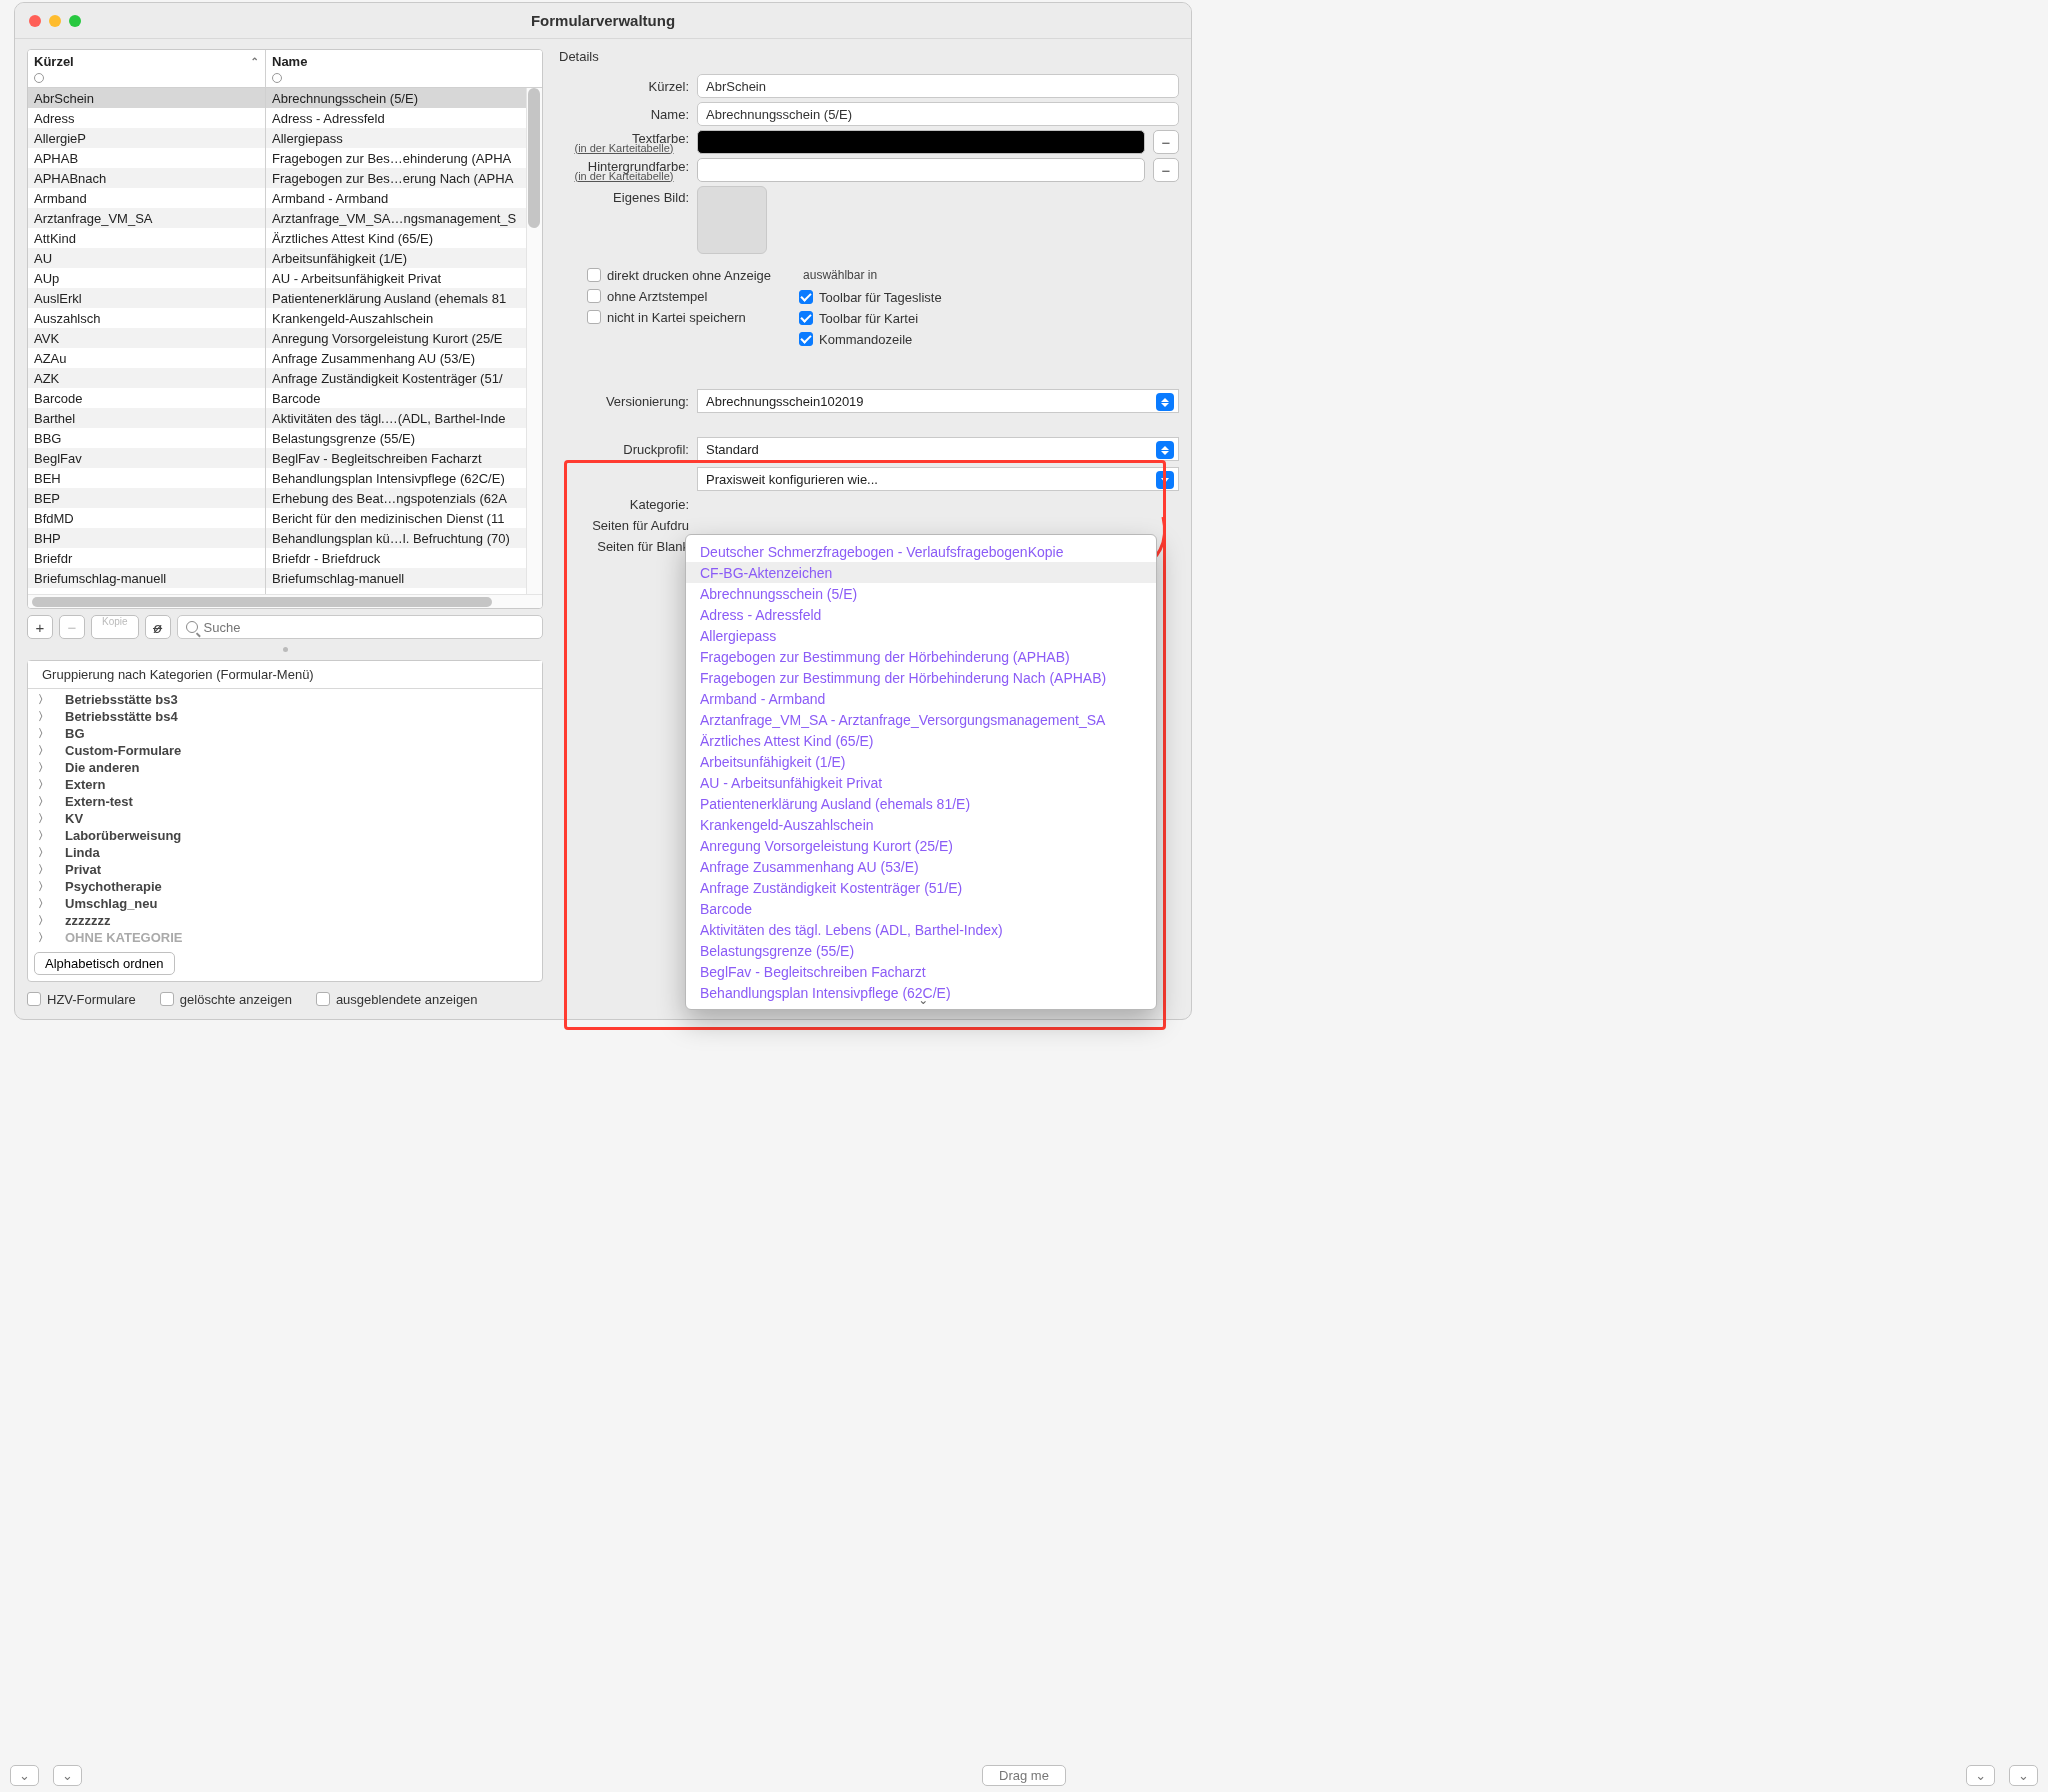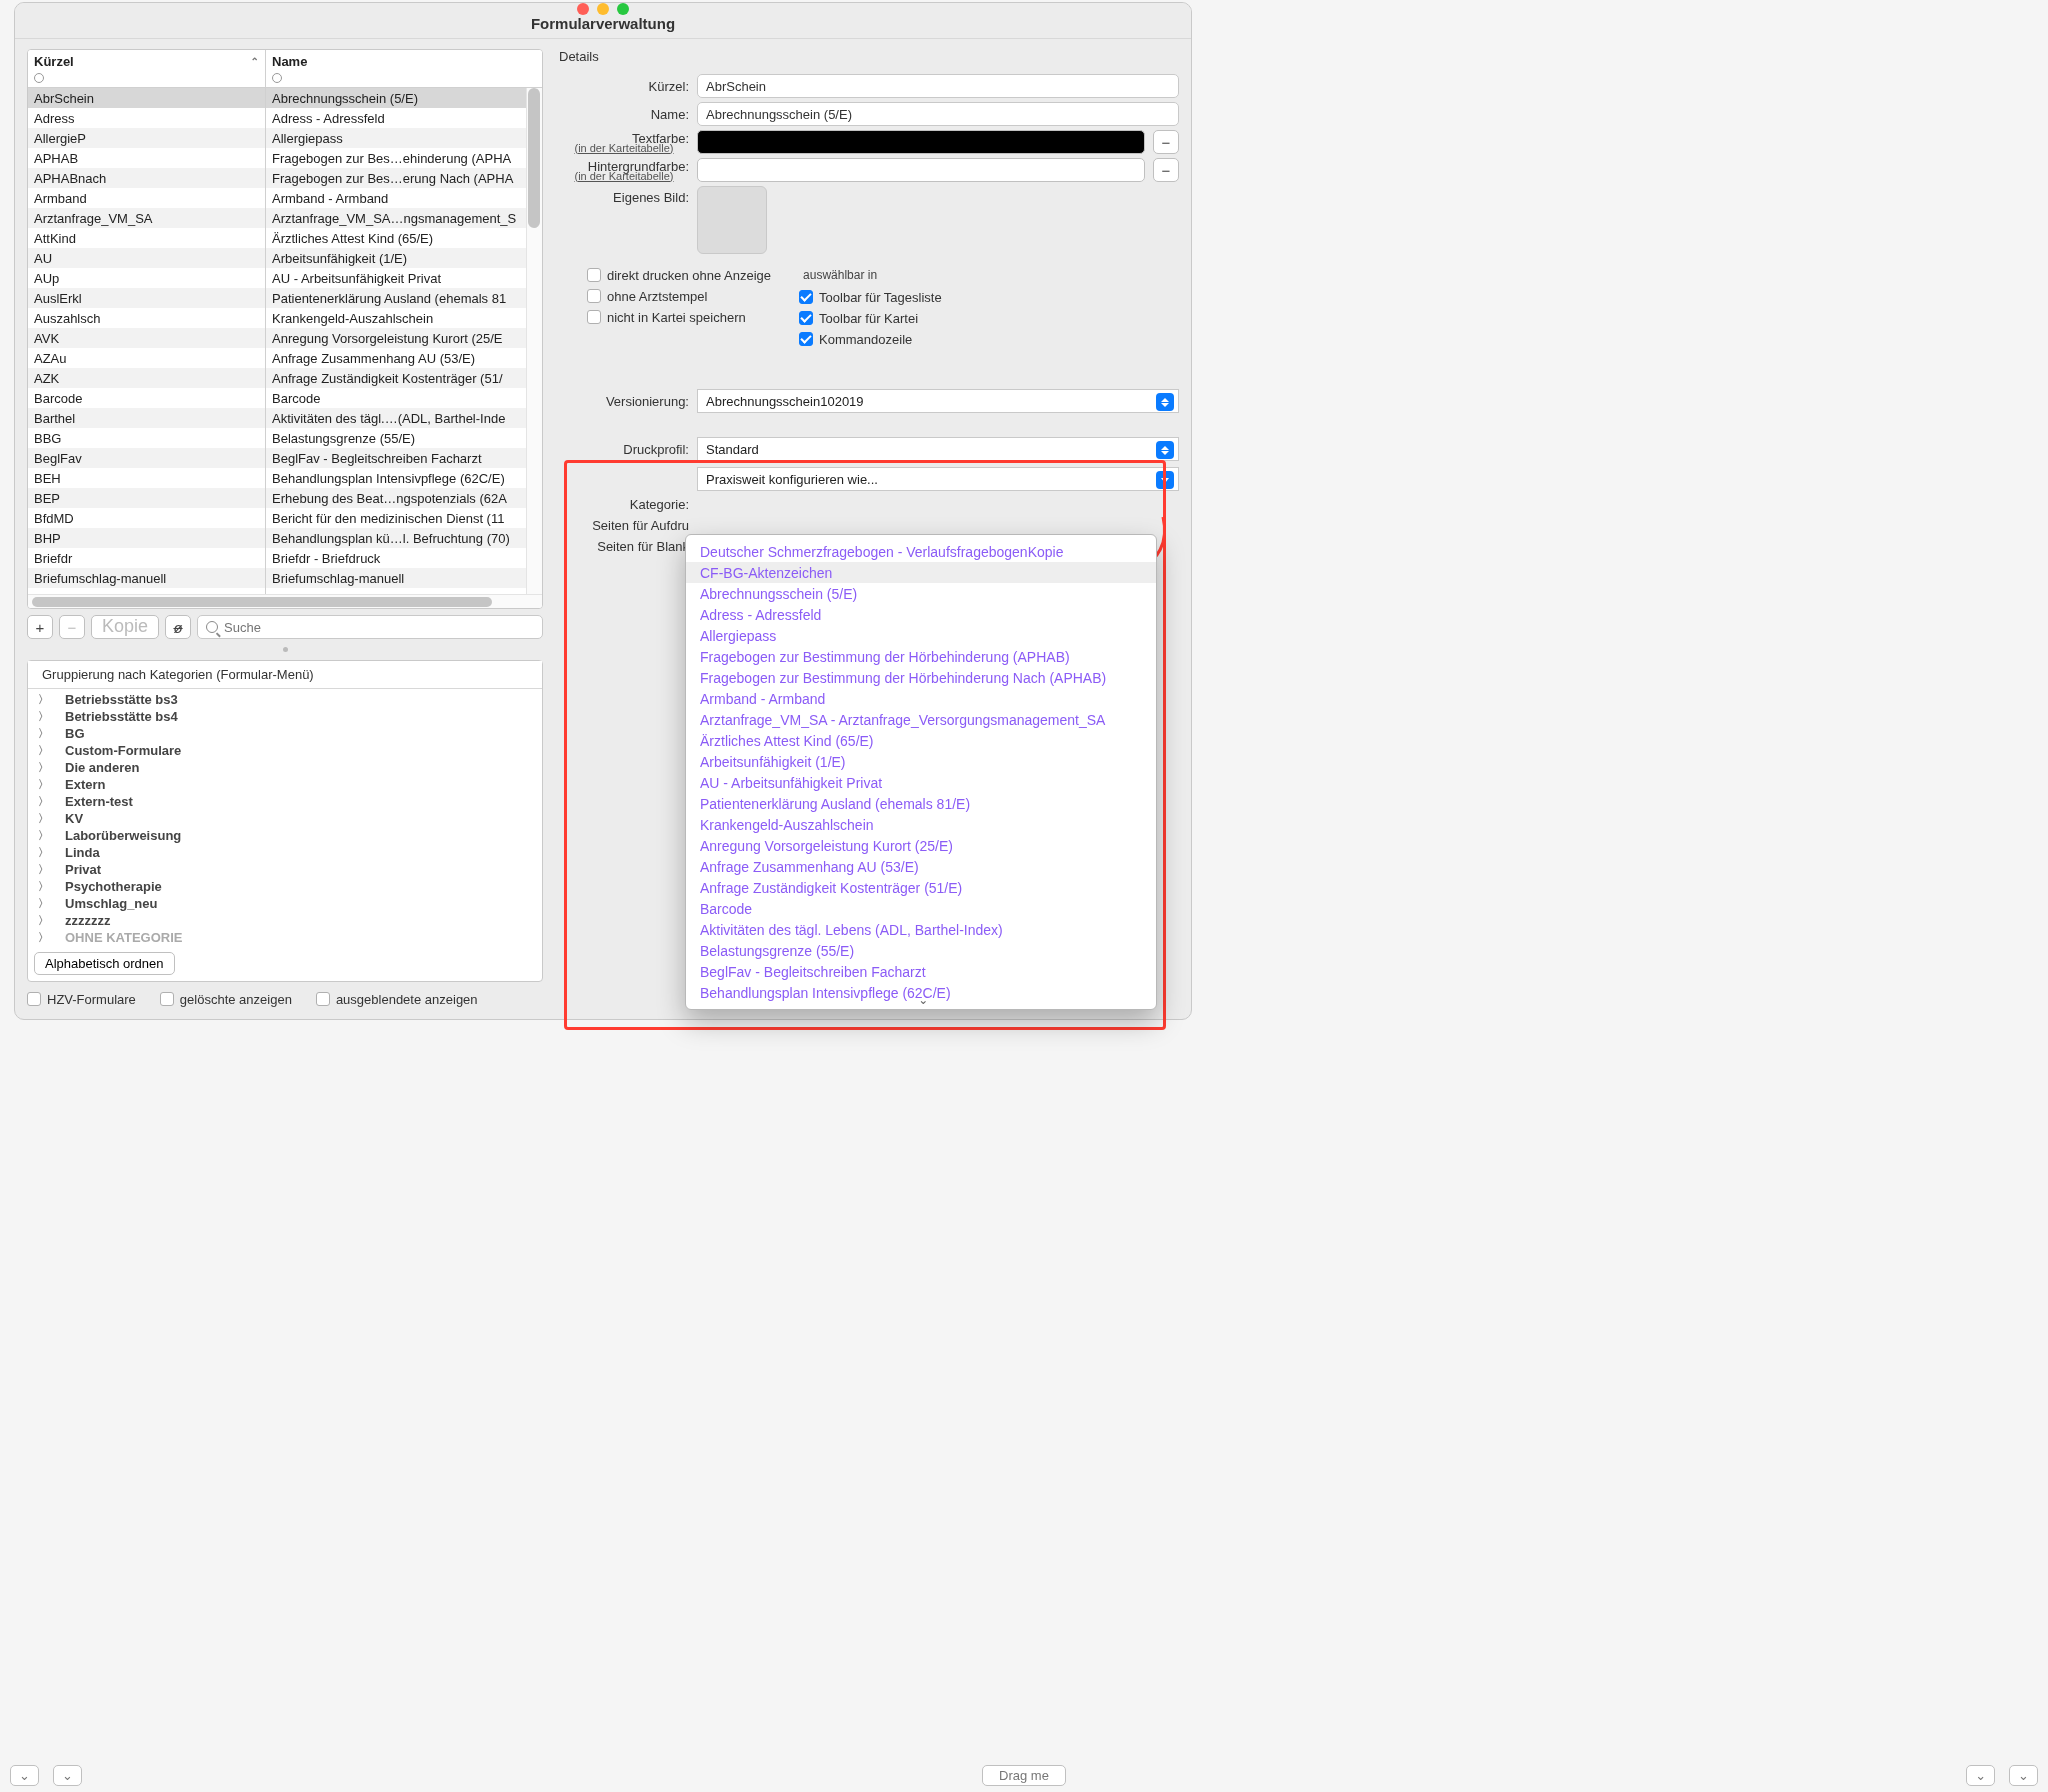--- a/index.html
+++ b/index.html
@@ -22,21 +22,20 @@
     left: 14px;
     overflow: hidden;
   }
   .titlebar {
     height: 36px;
     display: flex;
     align-items: center;
     padding: 0 14px;
     background: #ececec;
     border-bottom: 1px solid #d8d8d8;
-    flex-direction: column;
   }
   .traffic { display:flex; gap:8px; }
   .traffic span { width:12px; height:12px; border-radius:50%; display:inline-block;}
   .tr-close { background:#ff5f57; } .tr-min{background:#febc2e;} .tr-max{background:#28c840;}
   .title { flex:1; text-align:center; font-weight:600; color:#333; font-size:15px; }
 
   .content { display:flex; gap:16px; padding:10px 12px 12px 12px; }
   .left { width: 516px; display:flex; flex-direction:column; }
   .right { flex:1; }
 
@@ -53,21 +52,21 @@
   .row.sel { background:#d7d7d7; }
   .scroll-gutter{ position:absolute; right:0; top:0; width:16px; height:100%; background:#fafafa; border-left:1px solid #e4e4e4;}
   .scroll-thumb{ position:absolute; right:2px; top:0; width:12px; height:140px; background:#c5c5c5; border-radius:6px;}
   .tbody-inner{ padding-right:16px;}
   .hscroll{ height:14px; background:#fafafa; border-top:1px solid #e4e4e4; position:relative;}
   .hscroll-thumb{position:absolute; left:4px; top:2px; height:10px; width:460px; background:#c5c5c5; border-radius:5px;}
 
   .toolbar { display:flex; align-items:center; gap:6px; padding-top:6px;}
   .btn-sq{ width:26px; height:24px; border:1px solid #c0c0c0; border-radius:5px; background:#fff; display:flex; align-items:center; justify-content:center; font-size:15px; color:#444;}
   .btn-sq.disabled{ color:#bbb;}
-  .btn-txt{ height:24px; padding:0 10px; border:1px solid #c0c0c0; border-radius:5px; background:#fff; color:#bbb; font-size:18px;}
+  .btn-txt{ height:24px; padding:0 10px; border:1px solid #c0c0c0; border-radius:5px; background:#fff; color:#bbb; font-size:10px;}
   .search{ flex:1; height:24px; border:1px solid #c9c9c9; border-radius:5px; background:#fff; display:flex; align-items:center; padding:0 8px; gap:6px; color:#8a8a8a;}
   .search input{ border:none; outline:none; flex:1; font-size:13px; color:#444;}
   .mag{ width:12px; height:12px; border:1.5px solid #8a8a8a; border-radius:50%; position:relative;}
   .mag:after{content:""; position:absolute; width:5px; height:1.5px; background:#8a8a8a; transform:rotate(45deg); bottom:-3px; right:-4px;}
 
   .dot{ width:5px;height:5px;background:#bbb;border-radius:50%; margin:8px auto;}
 
   .group-box{ border:1px solid #c9c9c9; border-radius:4px; background:#fff;}
   .group-head{ padding:6px 14px; font-size:13px; color:#333; border-bottom:1px solid #d8d8d8; background:#fff; font-weight:500;}
   .group-body{ padding: 2px 0;}

